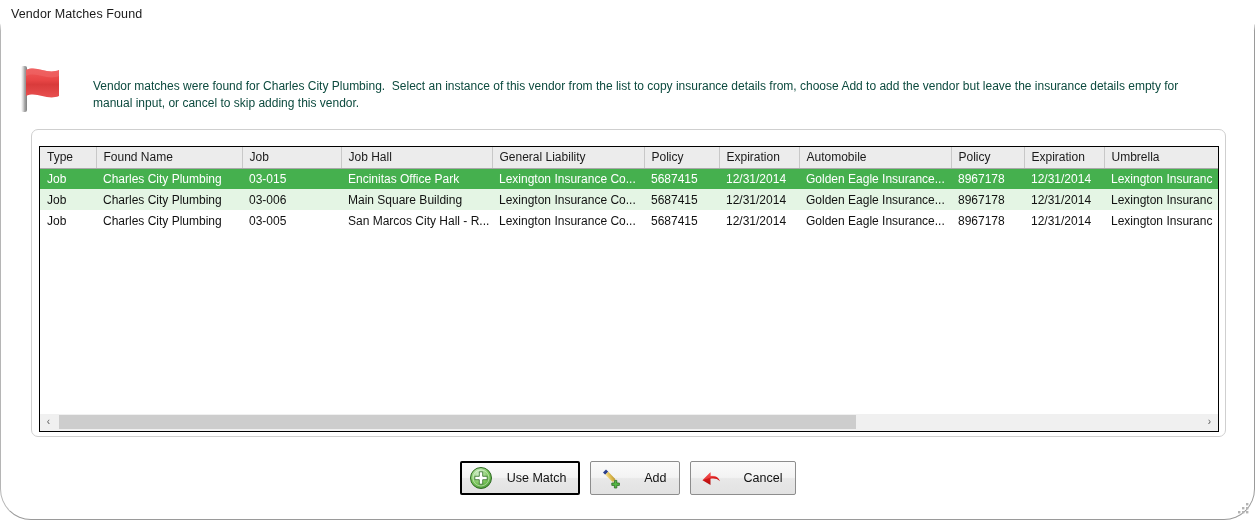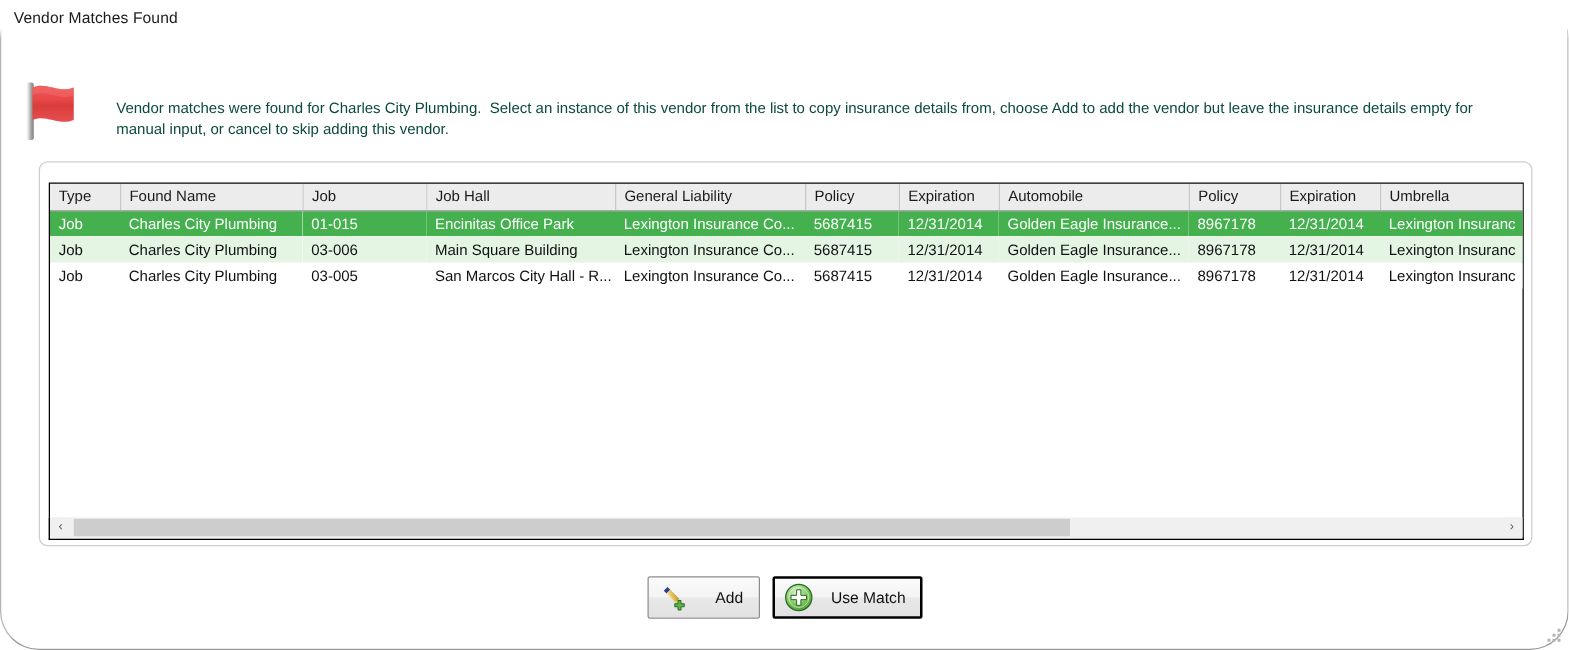--- a/index.html
+++ b/index.html
@@ -293,21 +293,21 @@
           <th>Automobile</th>
           <th>Policy</th>
           <th>Expiration</th>
           <th>Umbrella</th>
         </tr>
       </thead>
       <tbody>
         <tr class="row-selected">
           <td>Job</td>
           <td>Charles City Plumbing</td>
-          <td>01-015</td>
+          <td>03-015</td>
           <td>Encinitas Office Park</td>
           <td>Lexington Insurance Co...</td>
           <td>5687415</td>
           <td>12/31/2014</td>
           <td>Golden Eagle Insurance...</td>
           <td>8967178</td>
           <td>12/31/2014</td>
           <td>Lexington Insuranc</td>
         </tr>
         <tr class="row-alt">
@@ -340,20 +340,38 @@
     </table>
   </div>
 
   <div class="hscroll">
     <div class="hscroll-btn left">‹</div>
     <div class="hscroll-thumb"></div>
     <div class="hscroll-btn right">›</div>
   </div>
 
   <div class="button-bar">
+
+    <div class="btn btn-use-match focused">
+      <span class="btn-icon">
+        <svg width="24" height="24" viewBox="0 0 24 24">
+          <defs>
+            <radialGradient id="plusCircGrad" cx="0.4" cy="0.3" r="0.85">
+              <stop offset="0%" stop-color="#d6f0cf"></stop>
+              <stop offset="55%" stop-color="#79c559"></stop>
+              <stop offset="100%" stop-color="#3d8b2e"></stop>
+            </radialGradient>
+          </defs>
+          <circle cx="12" cy="12" r="10.5" fill="url(#plusCircGrad)" stroke="#2f6b24" stroke-width="1"></circle>
+          <circle cx="12" cy="12" r="8" fill="none" stroke="#ffffff" stroke-width="0.8" opacity="0.5"></circle>
+          <path d="M10.3 5.8 h3.4 v4.5 h4.5 v3.4 h-4.5 v4.5 h-3.4 v-4.5 h-4.5 v-3.4 h4.5 z" fill="#ffffff" stroke="#2f6b24" stroke-width="0.8"></path>
+        </svg>
+      </span>
+      <span class="btn-label">Use Match</span>
+    </div>
 
     <div class="btn btn-add">
       <span class="btn-icon">
         <svg width="24" height="24" viewBox="0 0 24 24">
           <defs>
             <linearGradient id="pencilBody" x1="0" y1="0" x2="1" y2="1">
               <stop offset="0%" stop-color="#f6e3a0"></stop>
               <stop offset="50%" stop-color="#e0bf53"></stop>
               <stop offset="100%" stop-color="#b8912c"></stop>
             </linearGradient>
@@ -363,38 +381,36 @@
             <rect x="10.2" y="5.7" width="4.2" height="10.3" fill="url(#pencilBody)"></rect>
             <path d="M10.2 16 L12.3 20.2 L14.4 16 Z" fill="#f0d9a8"></path>
             <path d="M11.6 18.8 L12.3 20.2 L13.0 18.8 Z" fill="#3a3a3a"></path>
           </g>
           <path d="M15.4 14.4 h2.4 v2.6 h2.6 v2.4 h-2.6 v2.6 h-2.4 v-2.6 h-2.6 v-2.4 h2.6 z" fill="#56b845" stroke="#2f6b24" stroke-width="0.8"></path>
         </svg>
       </span>
       <span class="btn-label">Add</span>
     </div>
 
-    <div class="btn btn-use-match focused">
+    <div class="btn btn-cancel">
       <span class="btn-icon">
         <svg width="24" height="24" viewBox="0 0 24 24">
           <defs>
-            <radialGradient id="plusCircGrad" cx="0.4" cy="0.3" r="0.85">
-              <stop offset="0%" stop-color="#d6f0cf"></stop>
-              <stop offset="55%" stop-color="#79c559"></stop>
-              <stop offset="100%" stop-color="#3d8b2e"></stop>
-            </radialGradient>
+            <linearGradient id="cancelRed" x1="0" y1="0" x2="0" y2="1">
+              <stop offset="0%" stop-color="#ef3b3b"></stop>
+              <stop offset="60%" stop-color="#d01414"></stop>
+              <stop offset="100%" stop-color="#a80f0f"></stop>
+            </linearGradient>
           </defs>
-          <circle cx="12" cy="12" r="10.5" fill="url(#plusCircGrad)" stroke="#2f6b24" stroke-width="1"></circle>
-          <circle cx="12" cy="12" r="8" fill="none" stroke="#ffffff" stroke-width="0.8" opacity="0.5"></circle>
-          <path d="M10.3 5.8 h3.4 v4.5 h4.5 v3.4 h-4.5 v4.5 h-3.4 v-4.5 h-4.5 v-3.4 h4.5 z" fill="#ffffff" stroke="#2f6b24" stroke-width="0.8"></path>
+          <path d="M3.5 14.2 L11.5 6.2 L11.5 10.0 C16.2 9.4 19.8 11.0 21.0 15.2 C18.2 12.6 15.0 12.2 11.5 12.8 L11.5 19.0 Z" fill="url(#cancelRed)"></path>
+          <path d="M3.5 14.2 L11.5 6.2 L11.5 10.0 C14.0 9.7 16.2 9.9 17.9 10.8 C15.6 10.6 13.3 11.0 11.5 11.6 Z" fill="#ff6a6a" opacity="0.45"></path>
         </svg>
       </span>
-      <span class="btn-label">Use Match</span>
+      <span class="btn-label">Cancel</span>
     </div>
-
 
   </div>
 
   <div class="resize-grip">
     <svg width="13" height="13" viewBox="0 0 13 13">
       <g fill="#b4b4b4">
         <rect x="9" y="1" width="2.4" height="2.4"></rect>
         <rect x="5" y="5" width="2.4" height="2.4"></rect>
         <rect x="9" y="5" width="2.4" height="2.4"></rect>
         <rect x="1" y="9" width="2.4" height="2.4"></rect>

